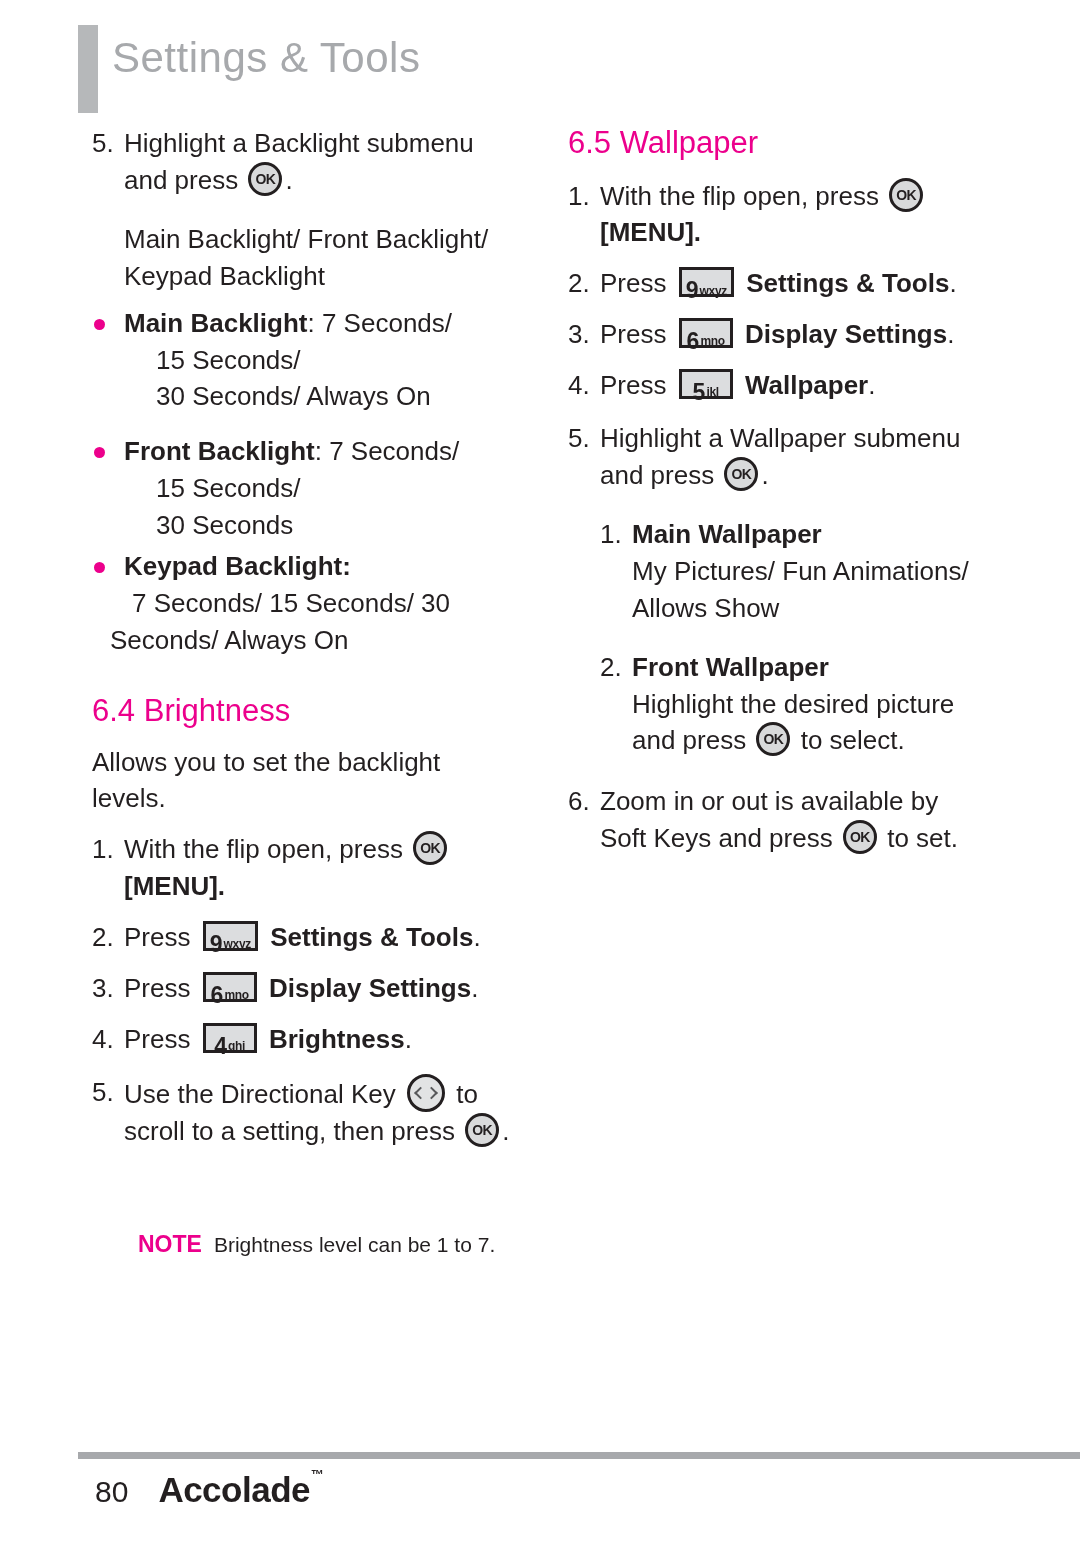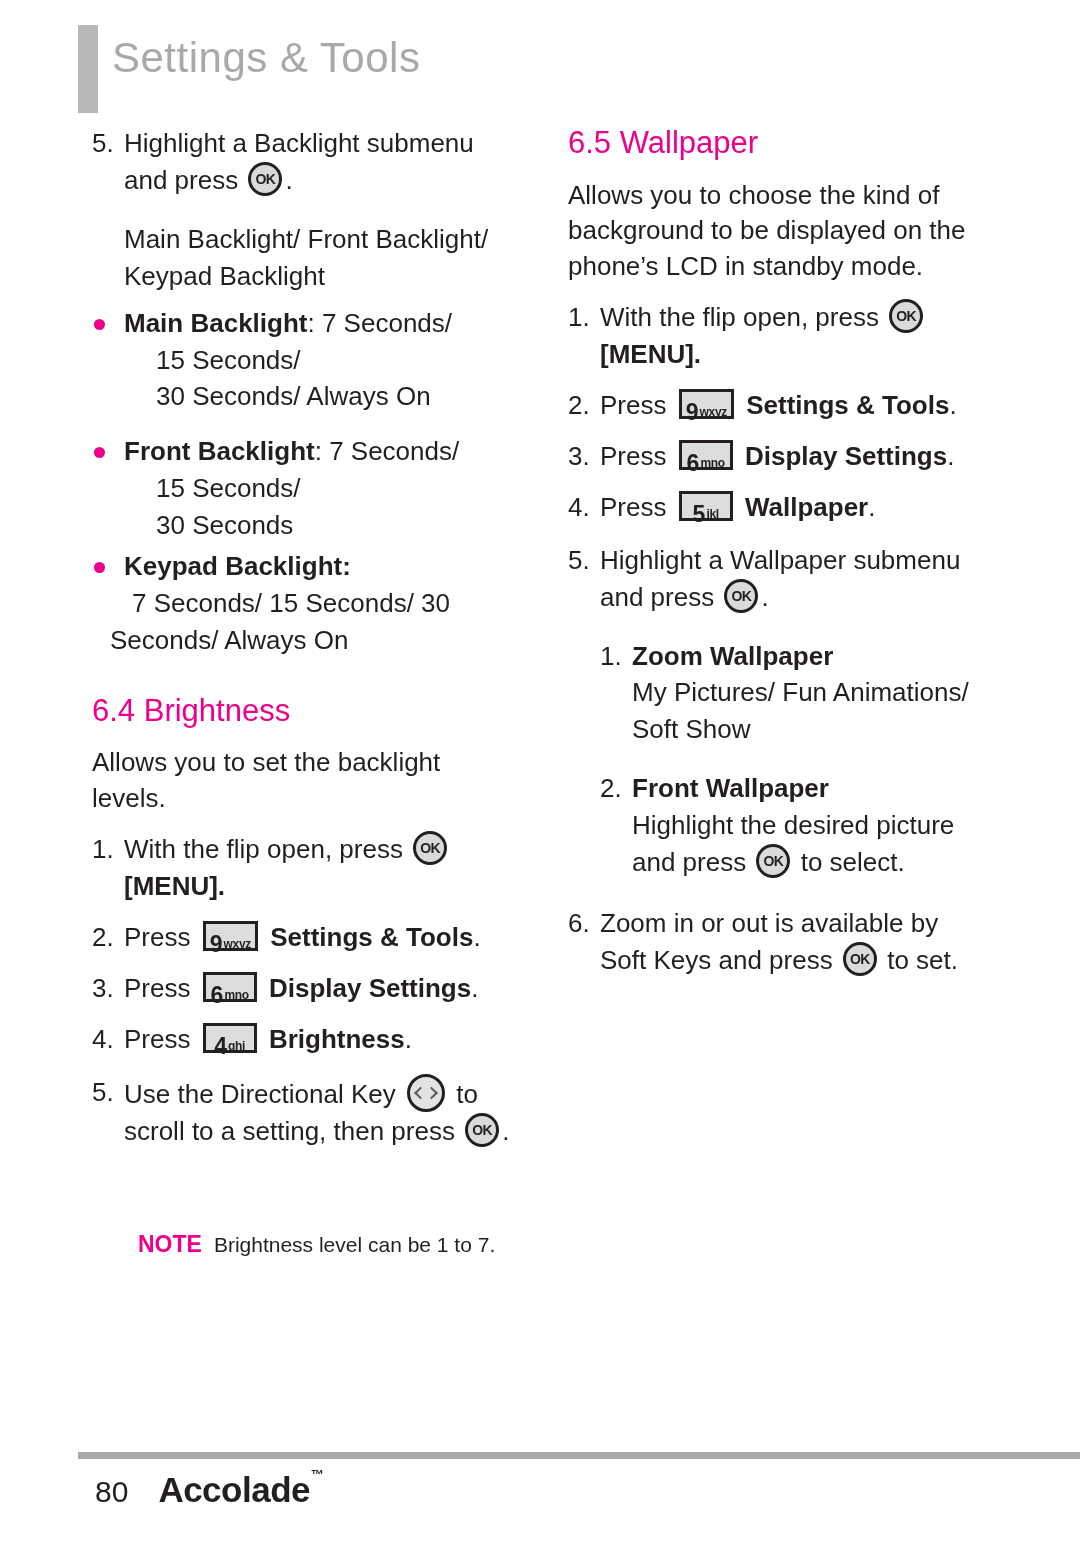--- a/index.html
+++ b/index.html
@@ -329,21 +329,20 @@
       <span class="dir-key"></span>
       <span>to scroll to a setting, then press</span>
       <span class="ok-key"></span><span>.</span>
     </div>
 
   </div>
 
   <div class="col col-right">
 
     <div class="sec-head" style="margin-top:0">6.5 Wallpaper</div>
-    <div class="para">Allows you to choose the kind of background to be displayed on the phone’s LCD in standby mode.</div>
 
     <div class="step" style="margin-top:14px">
       <span class="num">1.</span>
       <span>With the flip open, press</span>
       <span class="ok-key"></span><br>
       <span class="b">[MENU].</span>
     </div>
 
     <div class="step" style="margin-top:14px">
       <span class="num">2.</span>
@@ -368,22 +367,22 @@
 
     <div class="step" style="margin-top:16px">
       <span class="num">5.</span>
       <span>Highlight a Wallpaper submenu and press</span>
       <span class="ok-key"></span><span>.</span>
     </div>
 
 
     <div class="step" style="margin-top:22px;padding-left:64px">
       <span class="num" style="left:32px">1.</span>
-      <span class="b">Zoom Wallpaper</span><br>
-      <span>My Pictures/ Fun Animations/ Soft Show</span>
+      <span class="b">Main Wallpaper</span><br>
+      <span>My Pictures/ Fun Animations/ Allows Show</span>
     </div>
 
     <div class="step" style="margin-top:22px;padding-left:64px">
       <span class="num" style="left:32px">2.</span>
       <span class="b">Front Wallpaper</span><br>
       <span>Highlight the desired picture and press</span>
       <span class="ok-key"></span>
       <span>to select.</span>
     </div>
 

